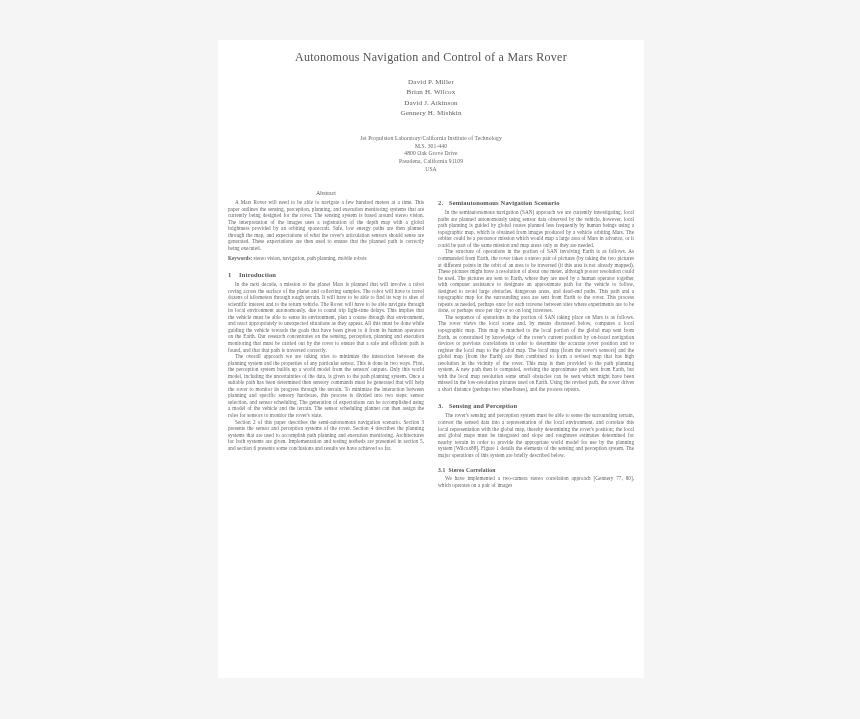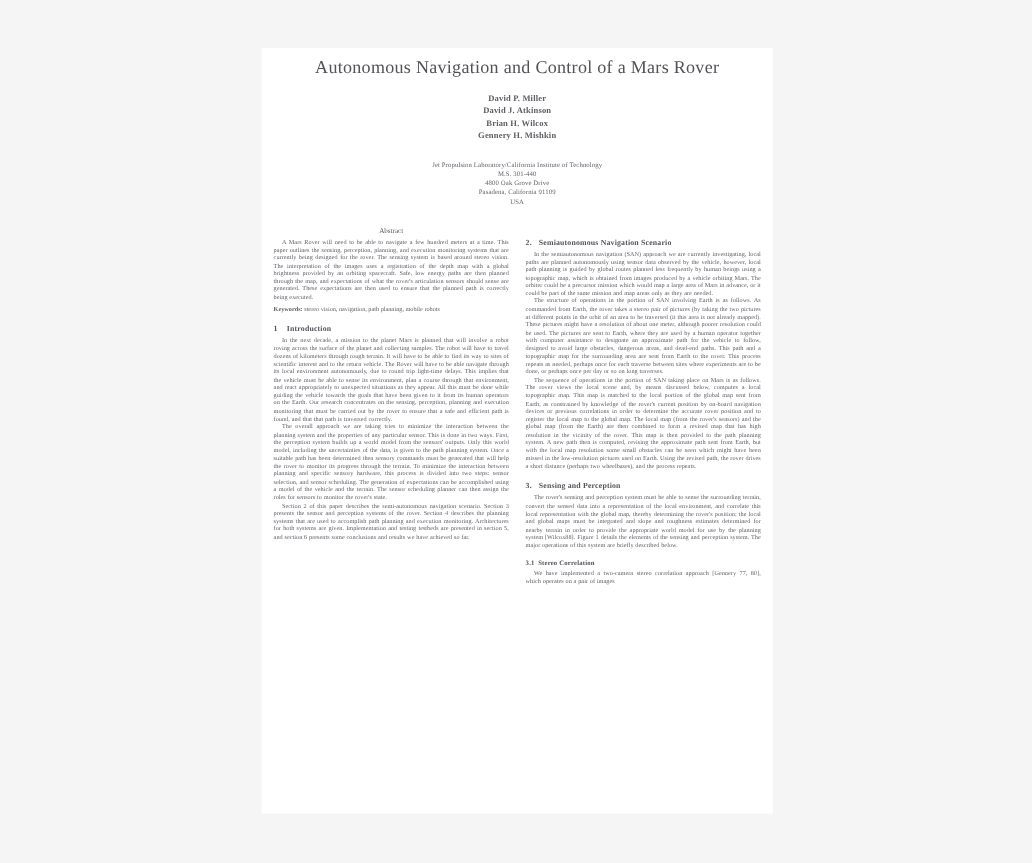--- a/index.html
+++ b/index.html
@@ -50,35 +50,34 @@
     top: 8px;
     width: 406px;
   }
 
   
   .title-block {
     text-align: center;
     width: 100%;
   }
   .paper-title {
-    font-size: 15px;
+    font-size: 12px;
     line-height: 14px;
     letter-spacing: 0.25px;
     color: #4d4d53;
     margin: 0;
     padding-top: 2px;
     font-weight: normal;
   }
   .authors {
     margin-top: 13px;
     font-size: 7.1px;
     line-height: 10.3px;
     color: #5a5a60;
     letter-spacing: 0.15px;
-    font-weight: bold;
   }
   .author-line { display: block; }
 
   .affiliation {
     margin-top: 17px;
     font-size: 5.6px;
     line-height: 7.6px;
     color: #61616a;
     letter-spacing: 0.1px;
   }
@@ -152,22 +151,22 @@
 <div class="page-surround">
   <div class="paper">
     <div class="scan">
       <div class="content">
 
         <div class="title-block">
           <h1 class="paper-title">Autonomous Navigation and Control of a Mars Rover</h1>
 
           <div class="authors">
             <span class="author-line">David P. Miller</span>
+            <span class="author-line">Brian H. Wilcox</span>
             <span class="author-line">David J. Atkinson</span>
-            <span class="author-line">Brian H. Wilcox</span>
             <span class="author-line">Gennery H. Mishkin</span>
           </div>
 
           <div class="affiliation">
             <span class="affil-line">Jet Propulsion Laboratory/California Institute of Technology</span>
             <span class="affil-line">M.S. 301-440</span>
             <span class="affil-line">4800 Oak Grove Drive</span>
             <span class="affil-line">Pasadena, California 91109</span>
             <span class="affil-line">USA</span>
           </div>

